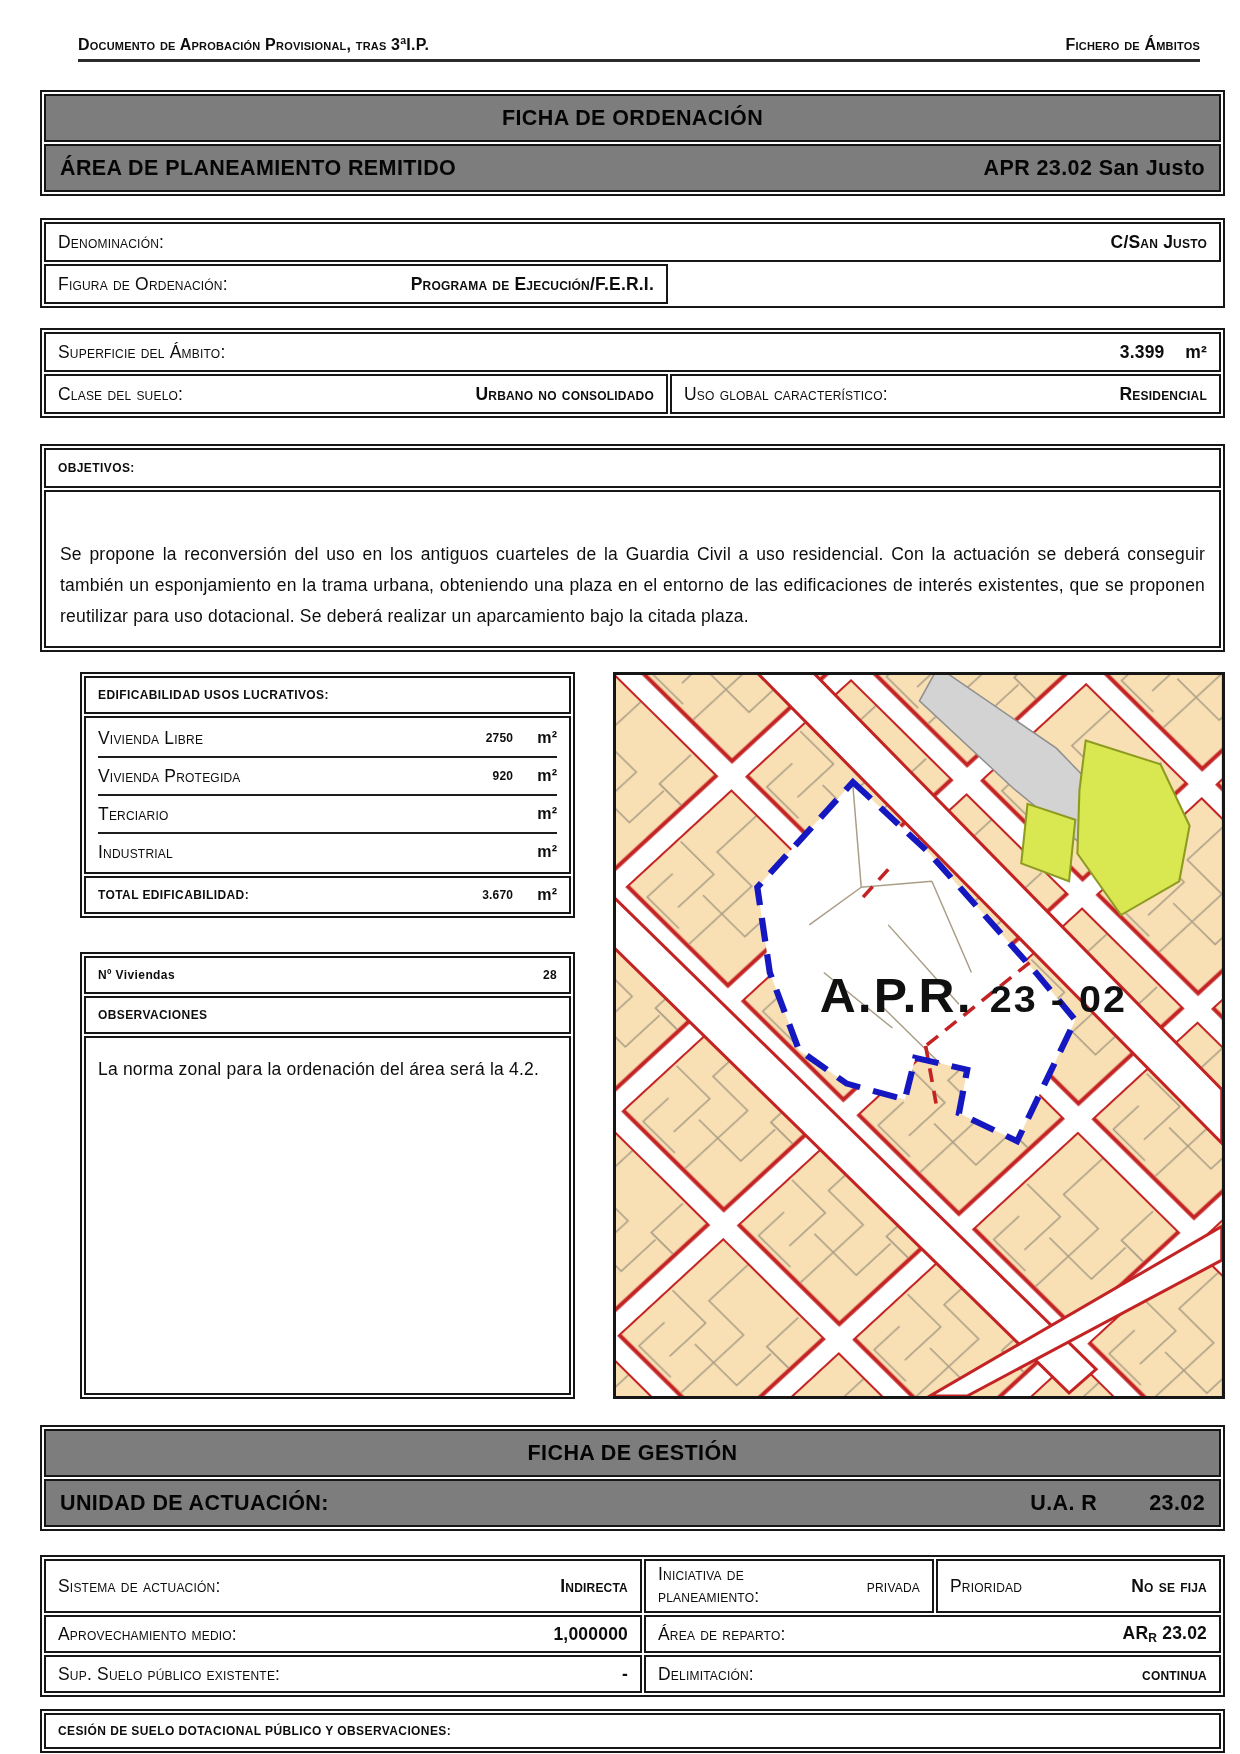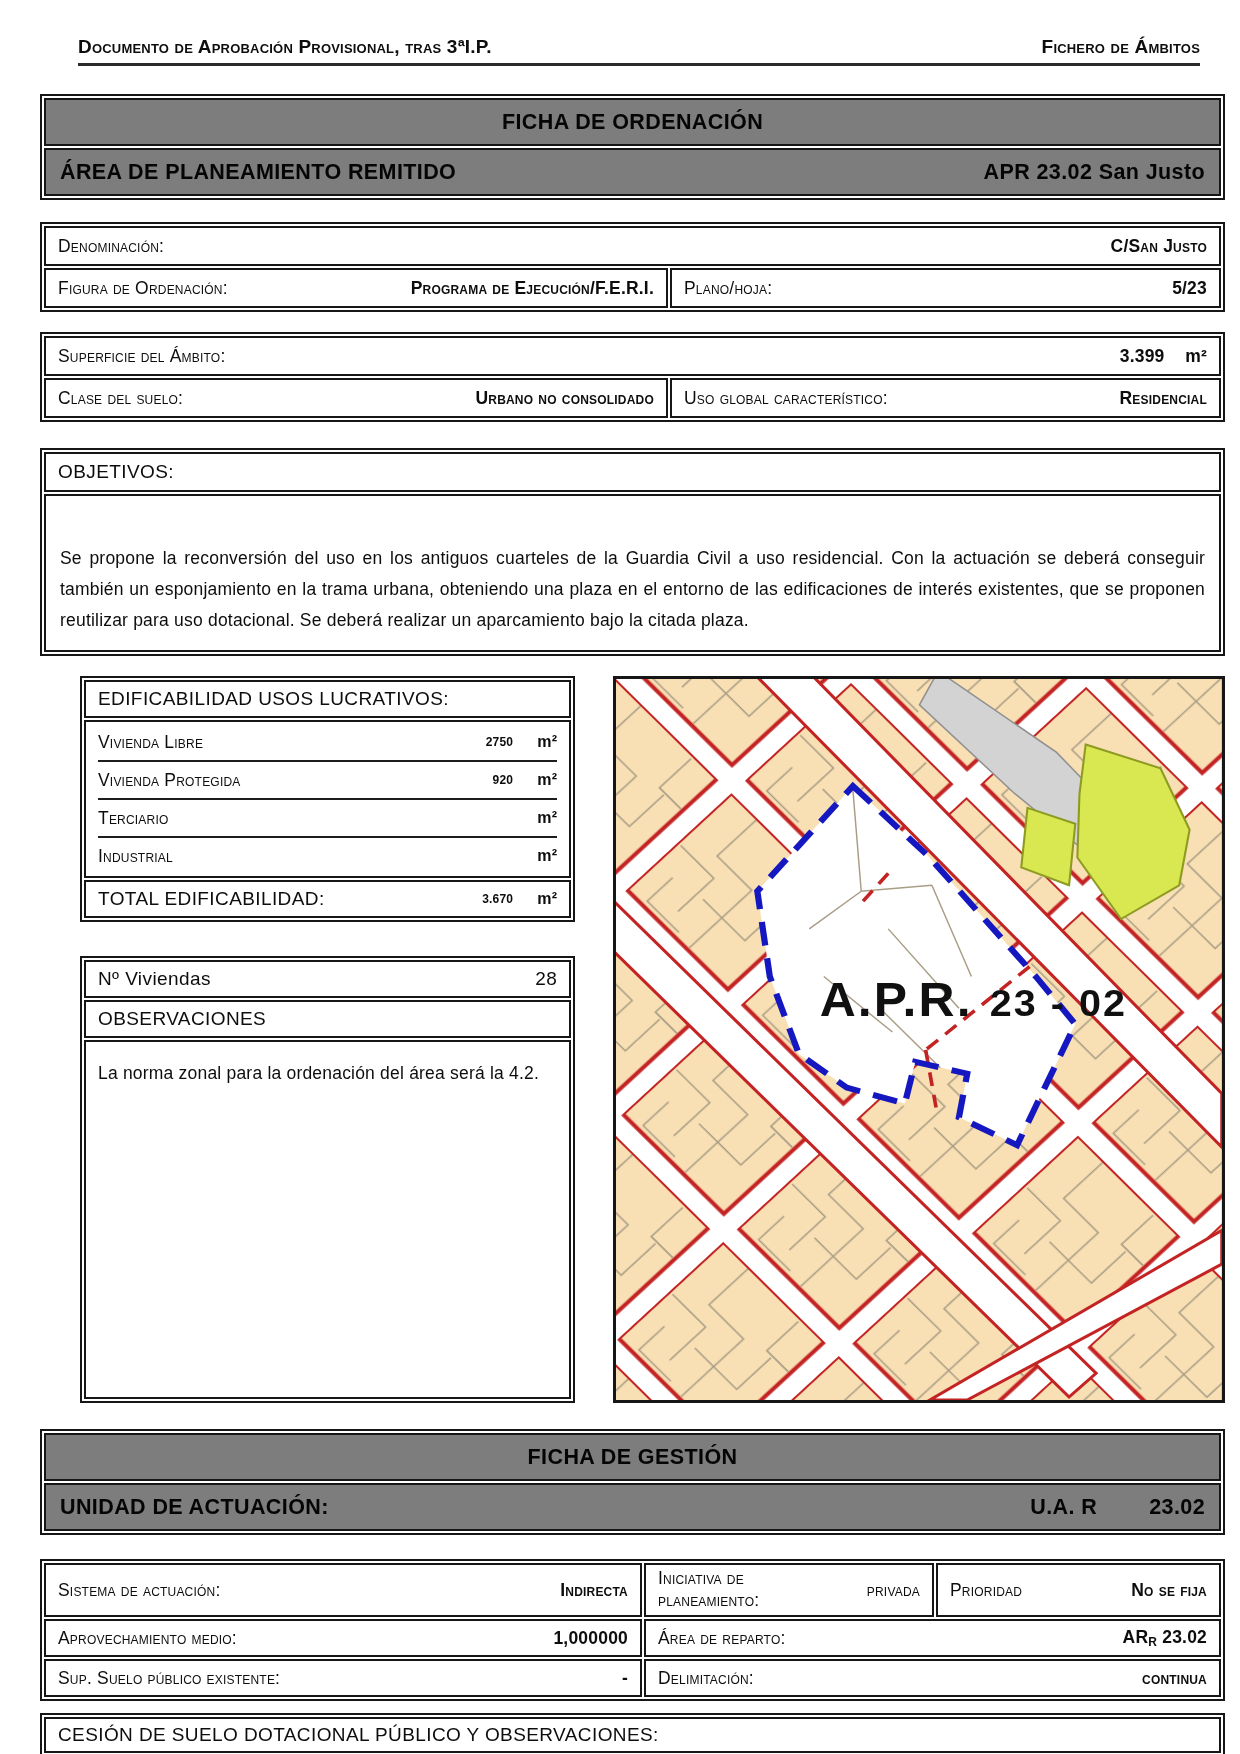--- a/index.html
+++ b/index.html
@@ -7,32 +7,32 @@
     position:relative; width:1240px; height:1754px; overflow:hidden;
     background:#ffffff; color:#0d0d0d; box-sizing:border-box;
     padding:36px 15px 0 40px;
     font-family:"Liberation Sans","DejaVu Sans",sans-serif;
     letter-spacing:.2px;
   }
   
   .doc-header{
     margin-left:38px; width:1122px; display:flex; justify-content:space-between;
     align-items:flex-end; padding-bottom:5px; border-bottom:3px solid #2b2b2b;
-    font-variant:small-caps; font-weight:700; font-size:19px;
+    font-variant:small-caps; font-weight:700; font-size:16px;
   }
   
   .box{border:2px solid #161616; background:#fff; padding:2px;
        display:flex; flex-direction:column; gap:2px;}
   .brow{display:flex; gap:2px;border-radius:20px;}
   .bcell{border:2px solid #161616; box-sizing:border-box; display:flex;
          align-items:center; padding:3px 12px; min-height:40px; flex:1;}
   .split{justify-content:space-between;}
   .lbl{font-variant:small-caps; font-size:17.5px;}
   .val{font-variant:small-caps; font-weight:700; font-size:17.5px; text-align:right;}
-  .hdr{font-weight:400; font-size:19px; letter-spacing:.4px;}
+  .hdr{font-weight:700; font-size:12px; letter-spacing:.4px;}
   
   .graybox{border:2px solid #161616; background:#fff; padding:2px;
            display:flex; flex-direction:column; gap:2px; margin-top:28px;}
   .gband{border:2px solid #161616; background:#7d7d7d; min-height:40px;
          display:flex; align-items:center; padding:2px 14px;
          font-weight:700; font-size:21.5px; color:#050505; letter-spacing:.4px;}
   .gband.center{justify-content:center;}
   .gband.split{justify-content:space-between;}
   .uar-group{display:flex; gap:52px;}
   
@@ -93,24 +93,20 @@
     <div class="brow">
       <div class="bcell split">
         <span class="lbl">Denominación:</span>
         <span class="val">C/San Justo</span>
       </div>
     </div>
     <div class="brow">
       <div class="bcell split cell-53">
         <span class="lbl">Figura de Ordenación:</span>
         <span class="val">Programa de Ejecución/F.E.R.I.</span>
-      </div>
-      <div class="bcell split">
-        <span class="lbl">Plano/hoja:</span>
-        <span class="val num">5/23</span>
       </div>
     </div>
   </div>
 
   <div class="box t-suelo">
     <div class="brow">
       <div class="bcell split">
         <span class="lbl">Superficie del Ámbito:</span>
         <span>
           <span class="val num">3.399</span>

